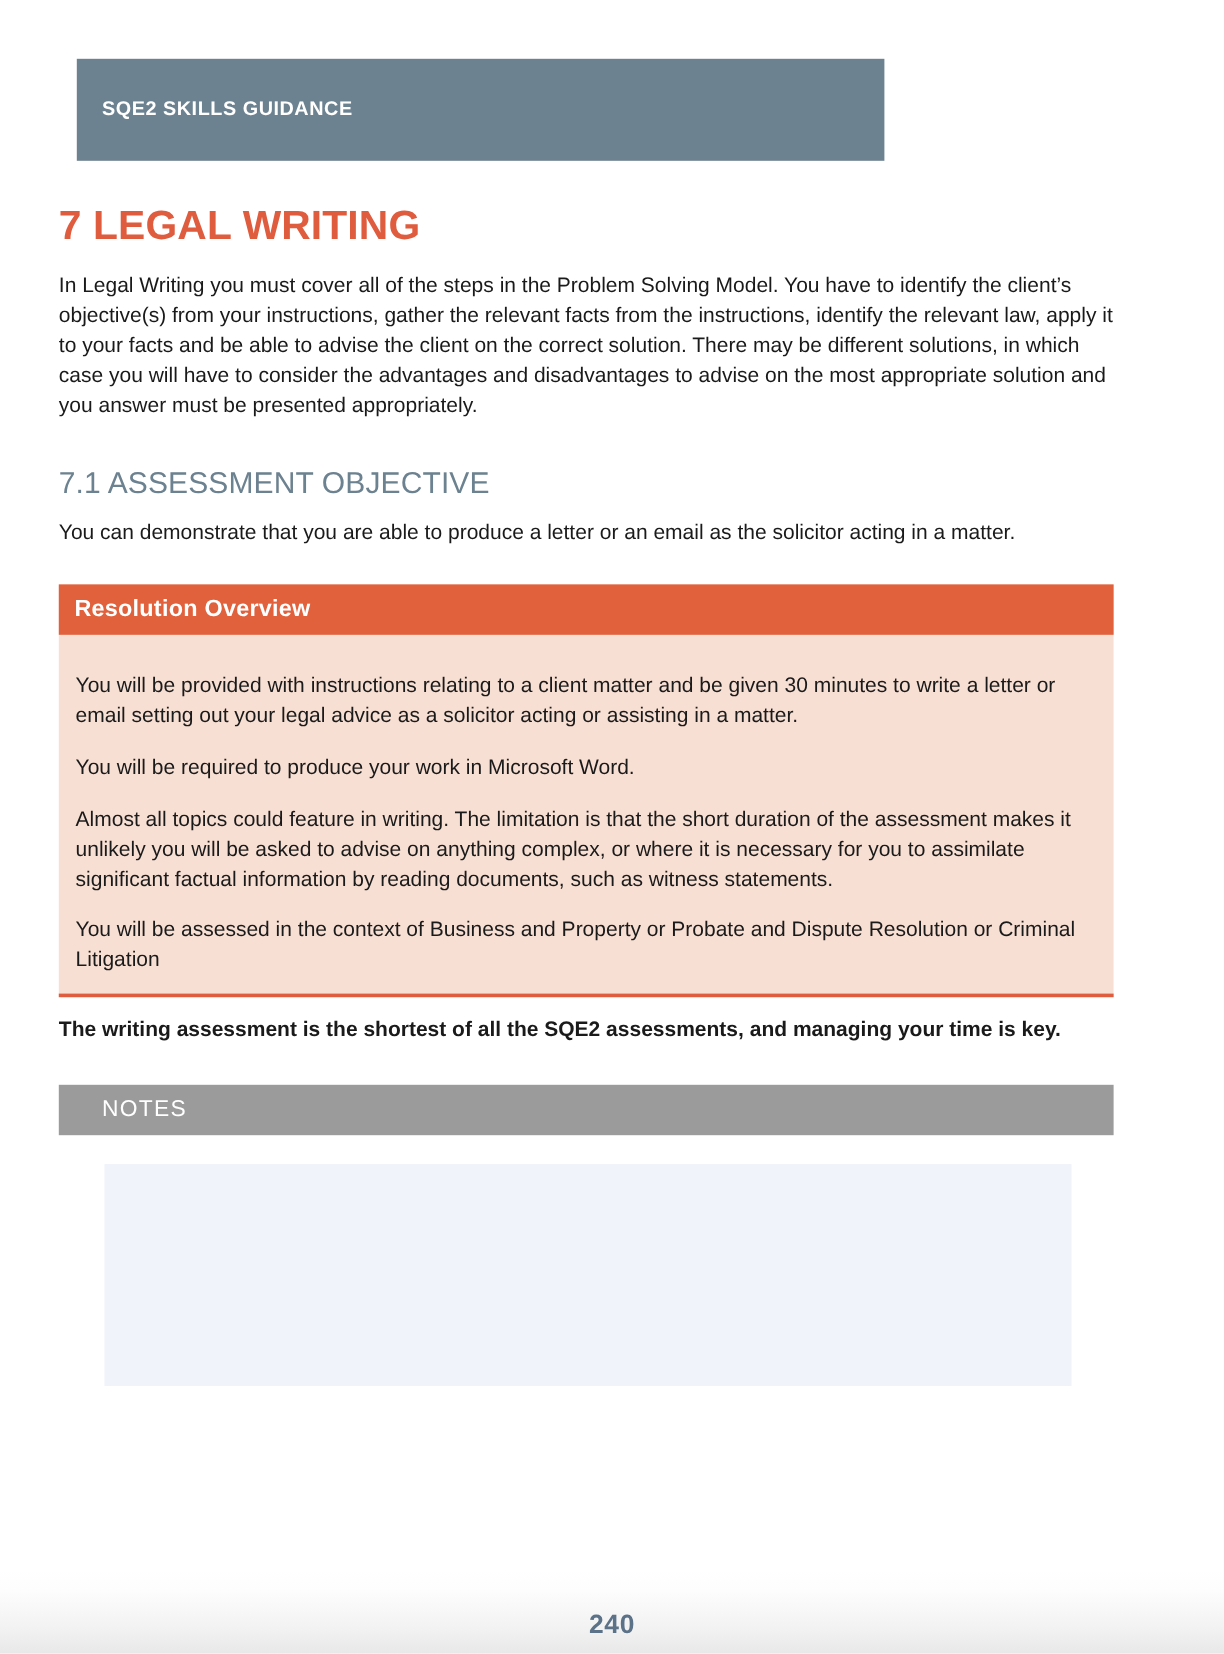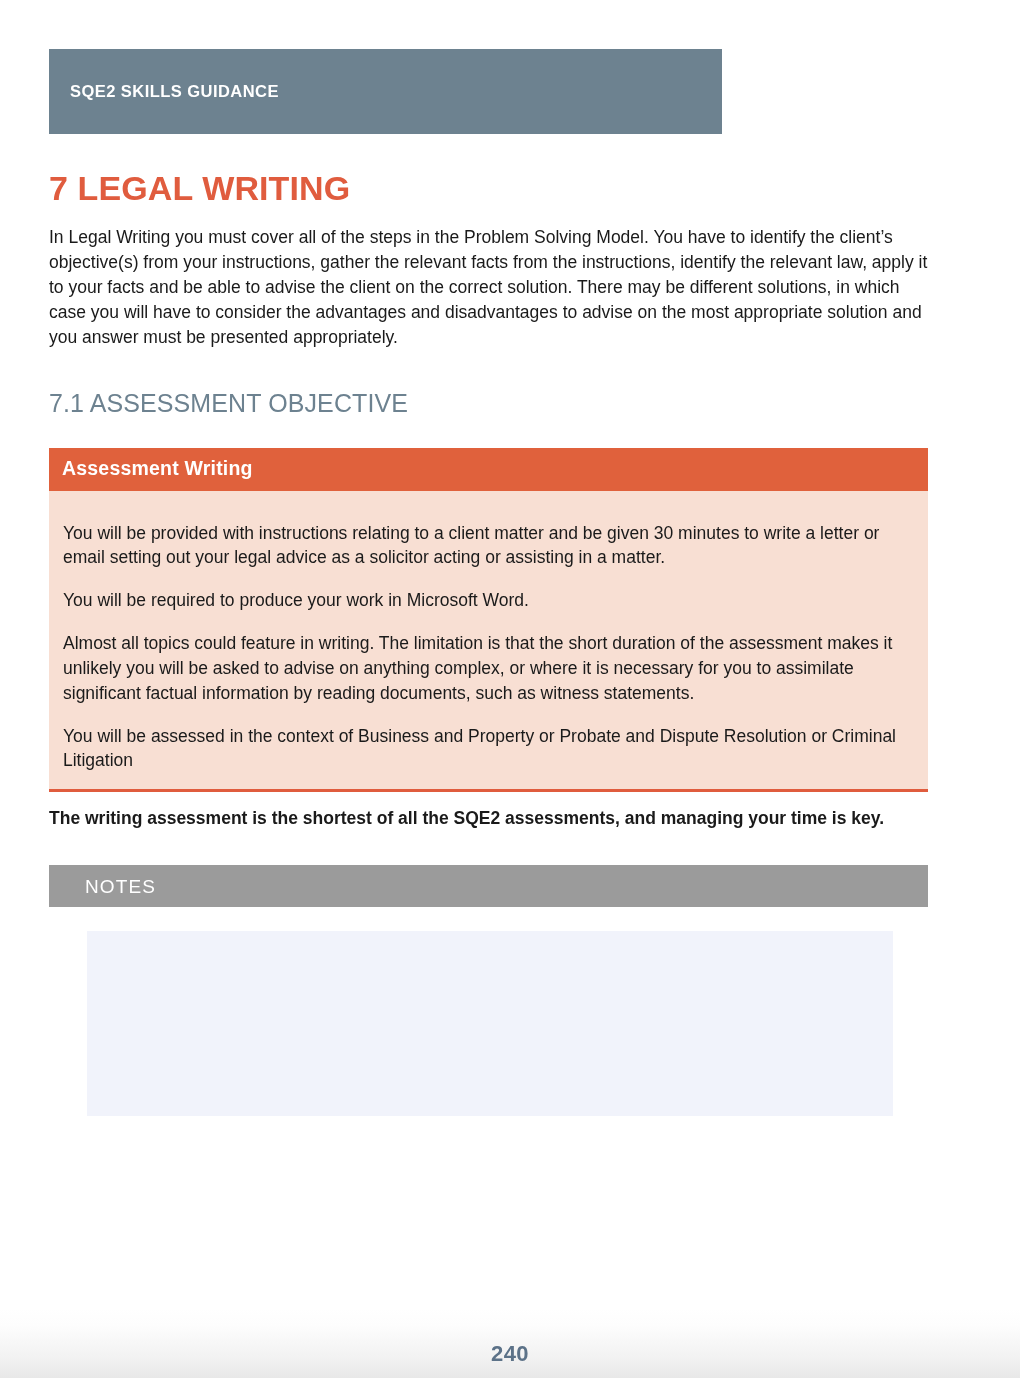--- a/index.html
+++ b/index.html
@@ -24,21 +24,21 @@
     box-sizing: border-box;
   }
 
   
   .header {
     position: relative;
     height: 148px;
   }
   .header-bar {
     position: absolute;
-    left: 49px;
+    left: 64px;
     top: 49px;
     width: 673px;
     height: 85px;
     background: #6d8290;
     display: flex;
     align-items: center;
   }
   .header-bar-title {
     color: #ffffff;
     font-size: 16.5px;
@@ -203,24 +203,25 @@
   </div>
 
   <div class="content">
 
     <h1 class="doc-title">7 LEGAL WRITING</h1>
 
     <p class="body-text">In Legal Writing you must cover all of the steps in the Problem Solving Model. You have to identify the client’s objective(s) from your instructions, gather the relevant facts from the instructions, identify the relevant law, apply it to your facts and be able to advise the client on the correct solution. There may be different solutions, in which case you will have to consider the advantages and disadvantages to advise on the most appropriate solution and you answer must be presented appropriately.</p>
 
     <h2 class="section-title">7.1 ASSESSMENT OBJECTIVE</h2>
 
+    <p class="body-text">You can demonstrate that you are able to produce a letter or an email as the solicitor acting in a matter.</p>
 
     <div class="callout">
       <div class="callout-header">
-        <span class="callout-header-label">Assessment Writing</span>
+        <span class="callout-header-label">Resolution Overview</span>
       </div>
       <div class="callout-body">
         <p>You will be provided with instructions relating to a client matter and be given 30 minutes to write a letter or email setting out your legal advice as a solicitor acting or assisting in a matter.</p>
         <p>You will be required to produce your work in Microsoft Word.</p>
         <p>Almost all topics could feature in writing. The limitation is that the short duration of the assessment makes it unlikely you will be asked to advise on anything complex, or where it is necessary for you to assimilate significant factual information by reading documents, such as witness statements.</p>
         <p>You will be assessed in the context of Business and Property or Probate and Dispute Resolution or Criminal Litigation</p>
       </div>
     </div>
 
     <p class="body-text after-callout">The writing assessment is the shortest of all the SQE2 assessments, and managing your time is key.</p>

